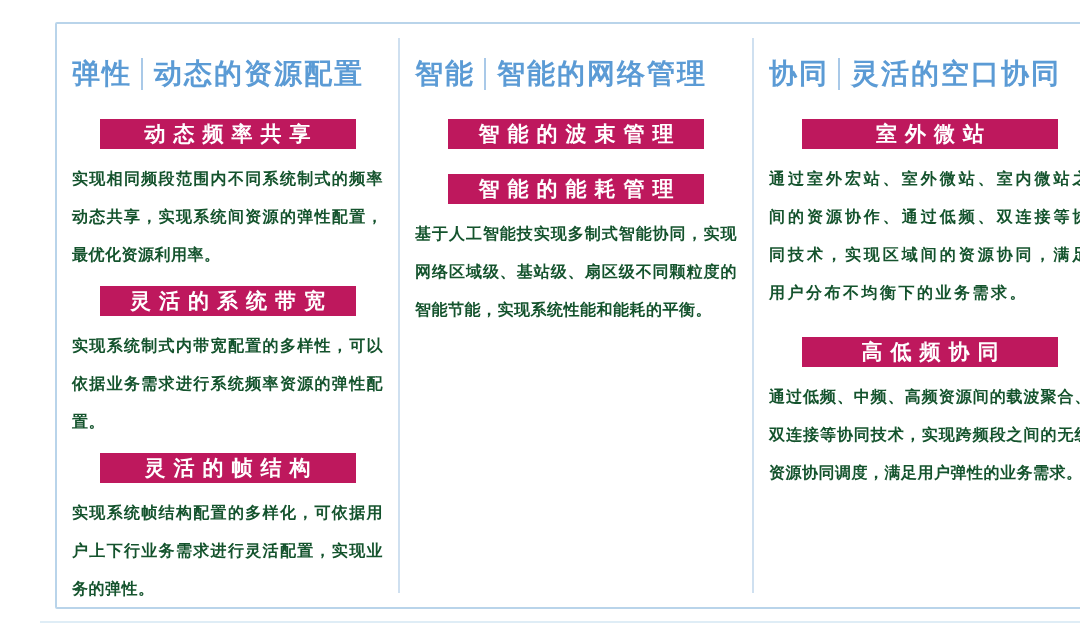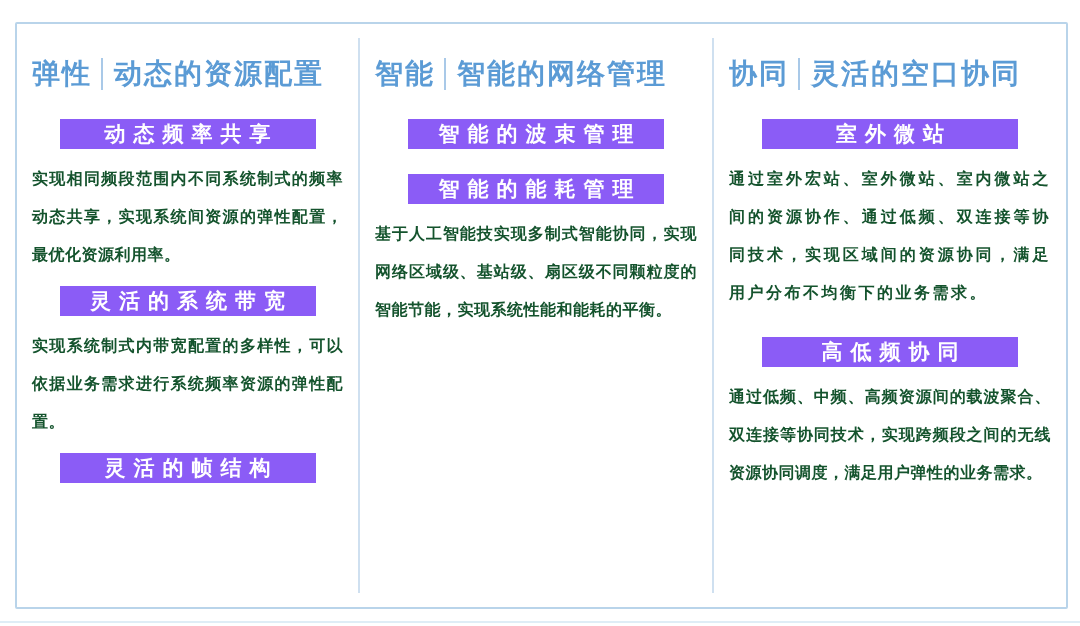--- a/index.html
+++ b/index.html
@@ -6,20 +6,21 @@
   html, body {
     width: 1080px; height: 626px;
     background: #ffffff;
     font-family: "Liberation Sans", "DejaVu Sans", sans-serif;
     overflow: hidden;
   }
   .page {
     position: relative;
     width: 860px; height: 626px;
     background: #ffffff;
+    margin-left: 40px;
   }
   .card {
     position: absolute;
     left: 15px; top: 22px;
     width: 1053px; height: 587px;
     background: #ffffff;
     border: 2px solid #b9d4ea;
     border-radius: 2px;
     display: flex;
     flex-direction: row;
@@ -51,21 +52,21 @@
   .header-sep {
     display: inline-block;
     width: 2px; height: 32px;
     background: #a9c9e8;
     margin: 0 11px 0 9px;
   }
   .badge {
     width: 256px;
     height: 30px;
     margin: 25px auto 0 auto;
-    background: #8b5cf6;
+    background: #be185d;
     color: #ffffff;
     font-size: 21px;
     font-weight: bold;
     letter-spacing: 8px;
     text-align: center;
     line-height: 30px;
     padding-left: 8px; 
   }
   .badge.after-text { margin-top: 12px; }
   .body-text {
@@ -96,20 +97,21 @@
       <div class="col-header">
         <span class="col-keyword">弹性</span>
         <span class="header-sep"></span>
         <span class="col-title">动态的资源配置</span>
       </div>
       <div class="badge">动态频率共享</div>
       <div class="body-text">实现相同频段范围内不同系统制式的频率动态共享，实现系统间资源的弹性配置，最优化资源利用率。</div>
       <div class="badge after-text">灵活的系统带宽</div>
       <div class="body-text">实现系统制式内带宽配置的多样性，可以依据业务需求进行系统频率资源的弹性配置。</div>
       <div class="badge after-text">灵活的帧结构</div>
+      <div class="body-text">实现系统帧结构配置的多样化，可依据用户上下行业务需求进行灵活配置，实现业务的弹性。</div>
     </div>
 
     <div class="col-divider"></div>
 
     <div class="column">
       <div class="col-header">
         <span class="col-keyword">智能</span>
         <span class="header-sep"></span>
         <span class="col-title">智能的网络管理</span>
       </div>

